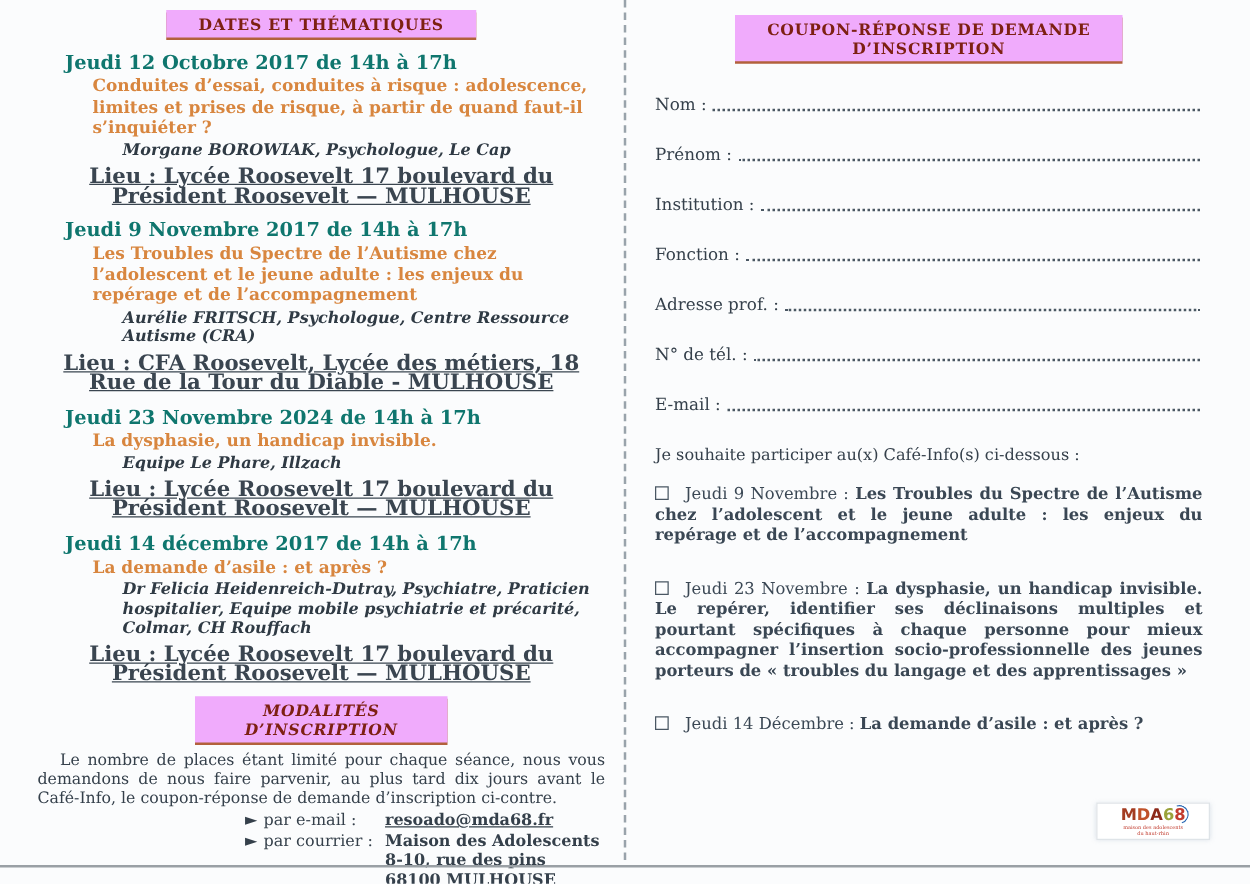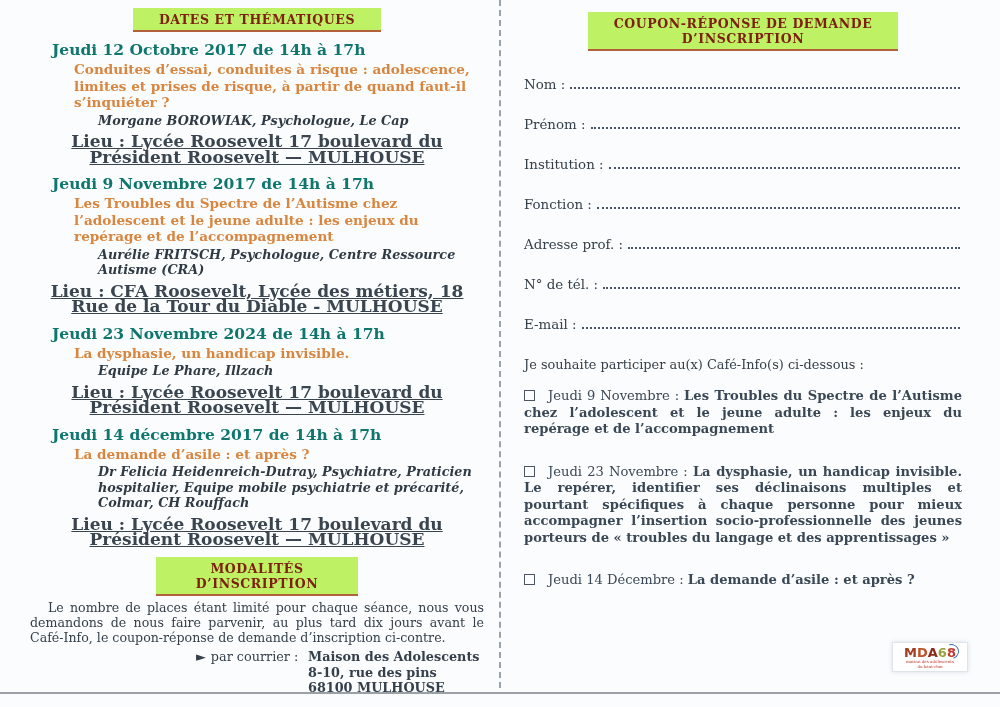--- a/index.html
+++ b/index.html
@@ -11,31 +11,31 @@
     color: #35404b;
     overflow: hidden;
     position: relative;
   }
   .col-left  { position: absolute; left: 0;   top: 0; width: 500px; height: 692px; padding: 6px 16px 0 30px; }
   .col-right { position: absolute; left: 500px; top: 0; width: 500px; height: 488px; padding: 12px 38px 0 24px; }
   .cut-line   { position: absolute; left: 499px; top: 0; height: 688px; width: 0; border-left: 2px dashed #99a3ab; }
   .bottom-rule { position: absolute; left: 0; top: 692px; width: 1000px; border-top: 2px solid #9aa0a5; }
 
   .hdr-box {
-    background: #bef264;
+    background: #f0abfc;
     color: #7d2012;
     font-weight: bold;
     text-align: center;
     font-size: 12.5px;
     letter-spacing: .6px;
     padding: 4px 8px 3px;
     box-shadow: 0 2px 0 #b2613c;
   }
   .hdr-dates   { width: 248px; margin: 2px auto 10px; }
-  .hdr-modal   { width: 202px; margin: 8px auto 6px; }
+  .hdr-modal   { width: 202px; margin: 8px auto 6px; font-style: italic; }
   .hdr-coupon  { width: 310px; margin: 0 auto 28px; }
 
   .session { margin-bottom: 9px; }
   .s-date    { color: #0f766e; font-weight: bold; font-size: 15.5px; line-height: 19px; padding-left: 22px; margin-bottom: 2px; }
   .s-topic   { color: #d8863f; font-weight: bold; font-size: 13.6px; line-height: 16.5px; padding-left: 44px; }
   .s-speaker { font-weight: bold; font-style: italic; font-size: 12.8px; line-height: 15.5px; padding-left: 68px; margin-top: 2px; color: #2f3a44; }
   .s-lieu    { font-weight: bold; font-size: 17px; line-height: 15.5px; text-align: center; text-decoration: underline; margin-top: 6px; color: #3a4550; }
 
   .intro { font-size: 12.6px; line-height: 15.2px; text-align: justify; text-indent: 18px; margin: 4px 0 4px; }
   .intro .u { }
@@ -59,21 +59,21 @@
   .opt-3 { margin-bottom: 26px; }
   .cbx {
     display: inline-block; width: 11px; height: 11px;
     border: 1.5px solid #4a5763; background: #fcfdfe;
     margin-right: 13px; vertical-align: -1px;
   }
   .o-title { font-weight: bold; }
 
   .logo-box {
     position: absolute; right: 32px; top: 642px;
-    width: 76px; background: #ffffff;
+    width: 91px; background: #ffffff;
     border: 1px solid #dfe4e8;
     text-align: center; padding: 3px 2px 2px;
     box-shadow: 0 0 4px rgba(150,170,190,.35);
   }
   .logo-text { font-family: "DejaVu Sans", sans-serif; font-weight: bold; font-size: 13px; line-height: 13px; letter-spacing: 0; }
   .lg-m { color: #a33c21; } .lg-d { color: #c0522a; } .lg-a { color: #8d2a1a; }
   .lg-6 { color: #9aa23a; }
   .lg-8 { color: #c23b2e; position: relative; display: inline-block; }
   .lg-8::after {
     content: ""; position: absolute; left: -3px; top: -2px;
@@ -122,20 +122,24 @@
   </div>
 
   <div class="hdr-box hdr-modal">
     <span>MODALITÉS D’INSCRIPTION</span>
   </div>
 
   <p class="intro"><span>Le nombre de places étant limité pour chaque séance, nous vous demandons de nous faire parvenir, </span><span class="u">au plus tard dix jours avant</span><span> le Café-Info, le coupon-réponse de demande d’inscription ci-contre.</span></p>
 
   <div class="send-block">
     <div class="send-row">
+      <span class="send-label"><span class="arrow-glyph">►</span><span>par e-mail :</span></span>
+      <span class="send-value-email">resoado@mda68.fr</span>
+    </div>
+    <div class="send-row">
       <span class="send-label"><span class="arrow-glyph">►</span><span>par courrier :</span></span>
       <span class="send-lines">
         <div>Maison des Adolescents</div>
         <div>8-10, rue des pins</div>
         <div>68100 MULHOUSE</div>
 
       </span>
     </div>
   </div>
 

